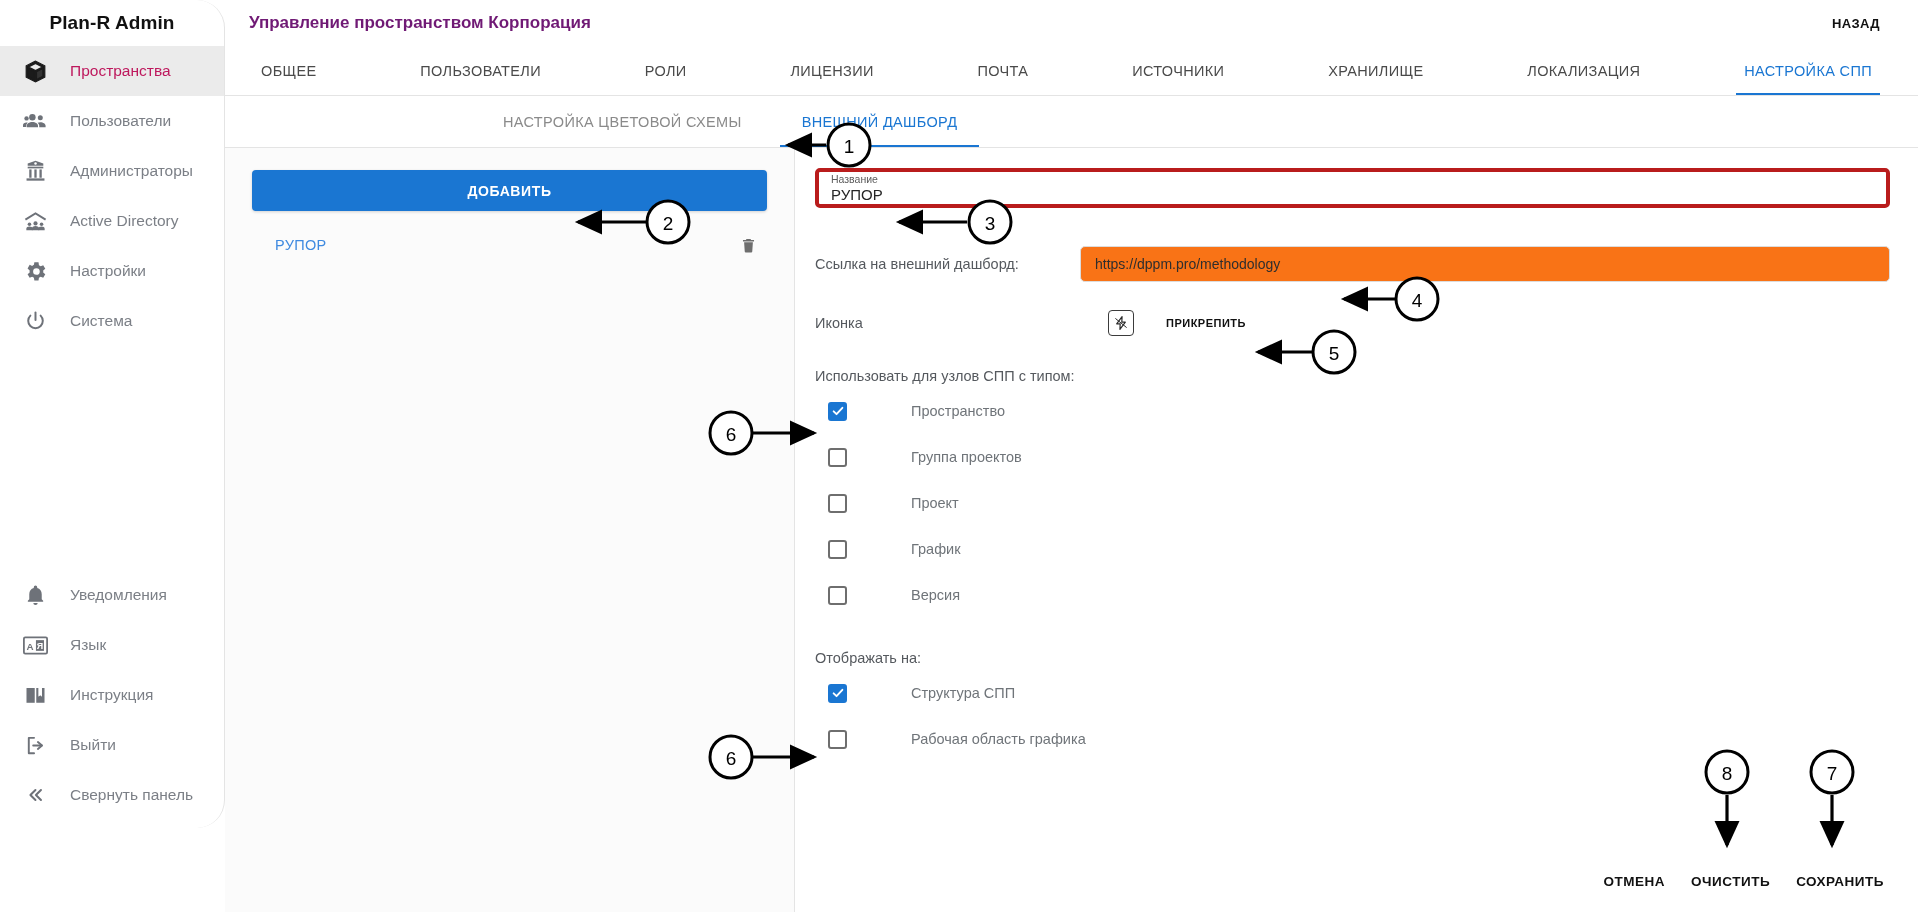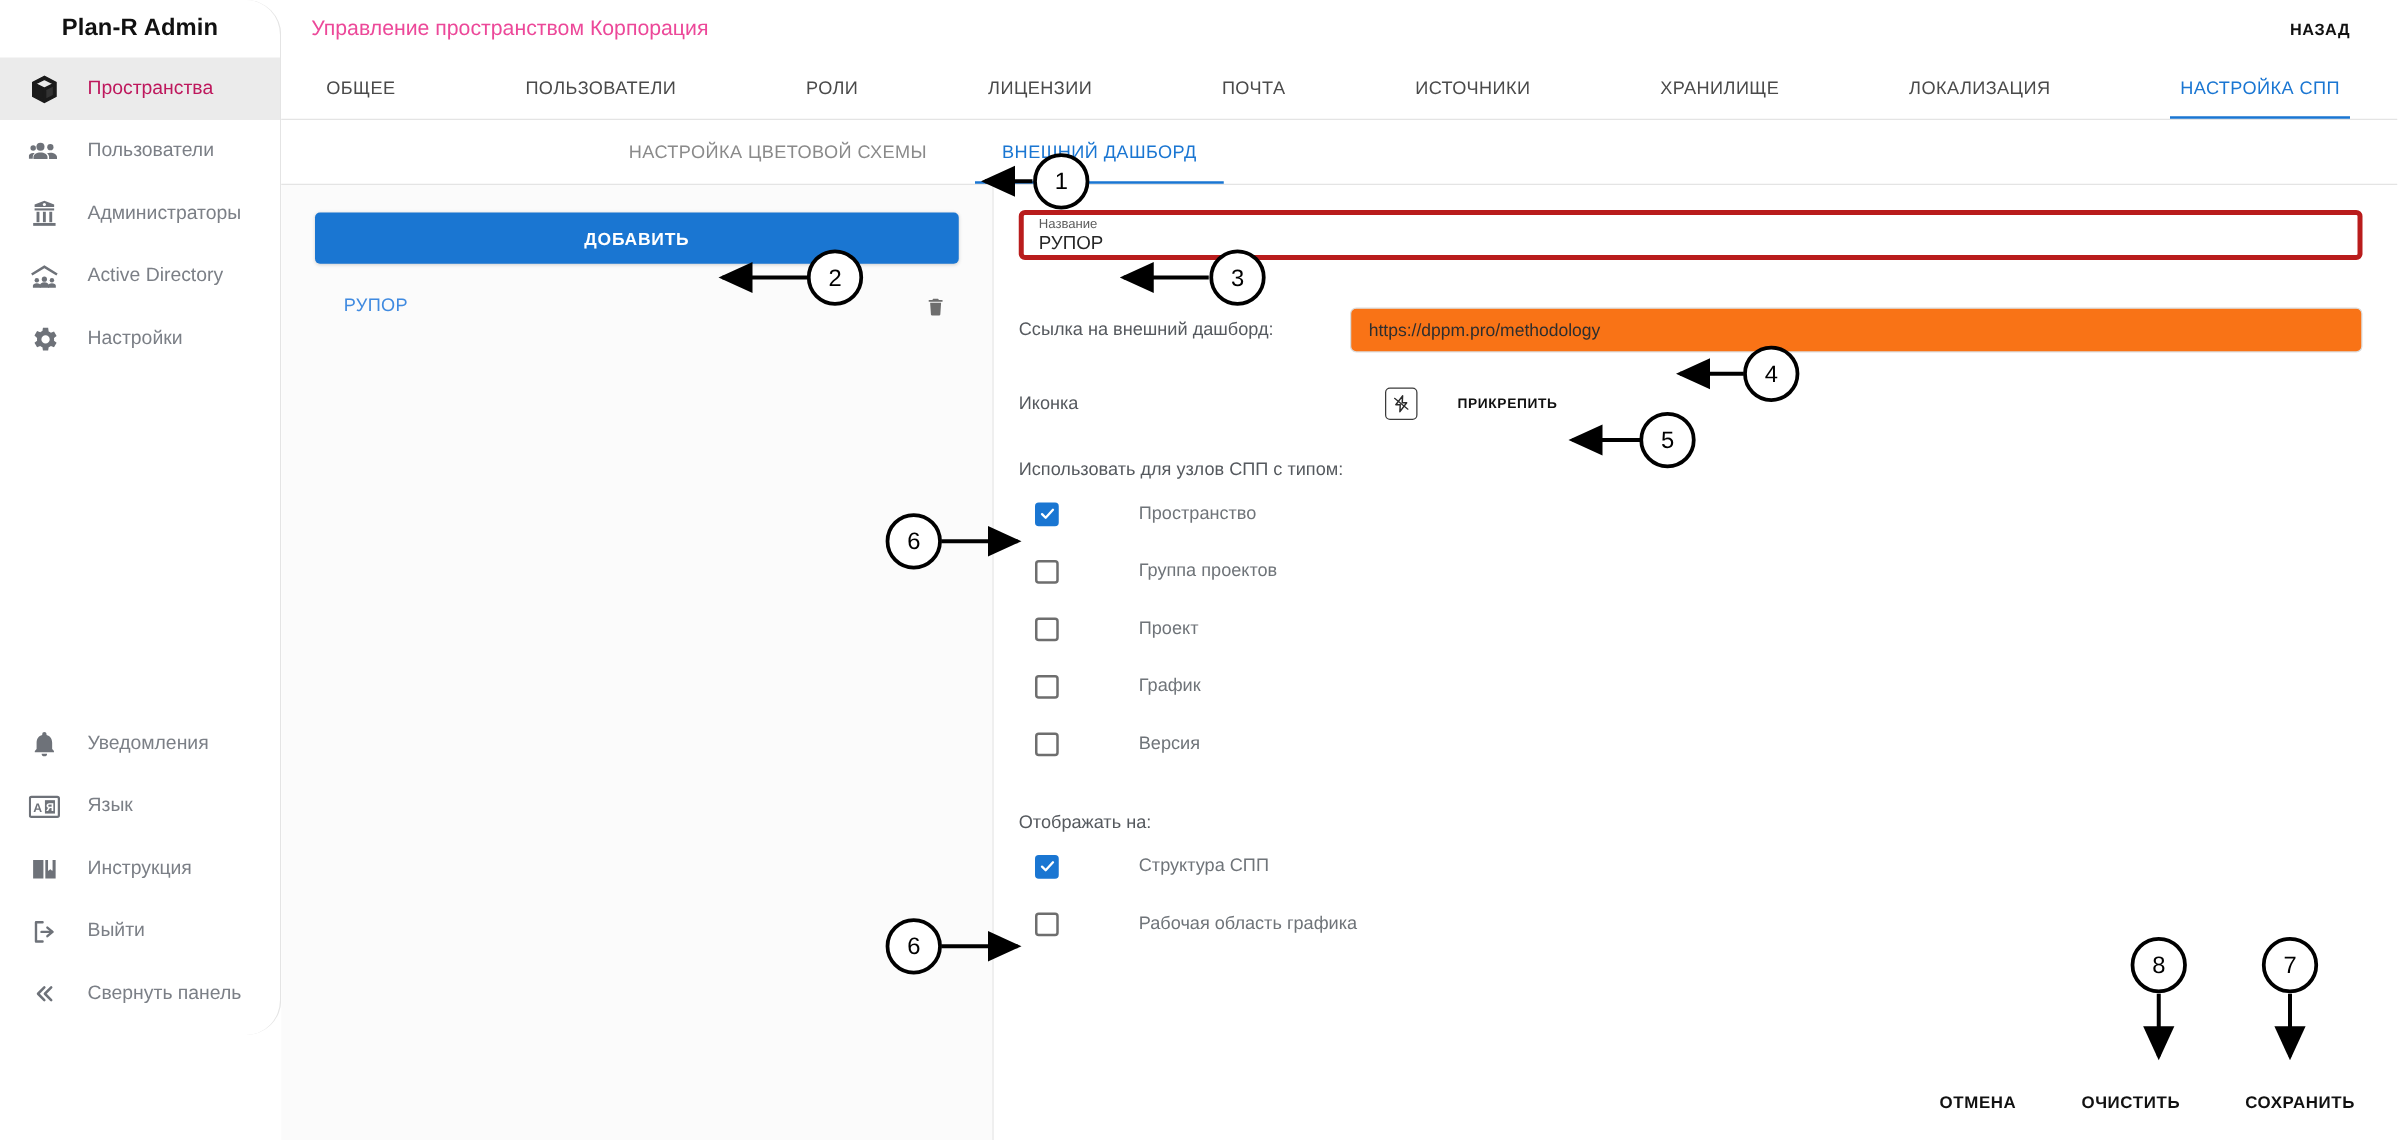--- a/index.html
+++ b/index.html
@@ -47,21 +47,21 @@
   .spacer { flex: 1 1 auto; }
   .nav-bottom { padding-bottom: 8px; }
 
   
   .main { flex: 1 1 auto; height: 912px; position: relative; background:#fff; display:flex; flex-direction:column; }
   .topbar {
     height: 46px; flex: 0 0 46px;
     display: flex; align-items: center; justify-content: space-between;
     padding: 0 32px 0 24px;
   }
-  .page-title { font-size: 17px; color: #ec4899; font-weight: 400; }
+  .page-title { font-size: 17px; color: #701a75; font-weight: 700; }
   .back-btn {
     font-size: 13px; font-weight: 700; color: #111; letter-spacing: .4px; cursor: pointer;
     background: none; border: 0; font-family: inherit;
   }
   .tabbar {
     height: 50px; flex: 0 0 50px;
     border-bottom: 1px solid #e4e4e4;
     display: flex; align-items: stretch;
     padding-left: 22px; padding-right: 32px;
     justify-content: space-between;
@@ -160,21 +160,21 @@
     margin-left: 13px; flex: 0 0 19px; cursor: pointer;
     display: flex; align-items: center; justify-content: center;
   }
   .cbx.checked { background: #1a76d2; border-color: #1a76d2; }
   .cbx svg { display: none; }
   .cbx.checked svg { display: block; }
   .check-label { margin-left: 64px; font-size: 14.5px; color: #6f7479; }
 
   .actions {
     position: absolute; right: 28px; bottom: 22px;
-    display: flex; gap: 40px; align-items: center; margin-left: 12px;
+    display: flex; gap: 14px; align-items: center; margin-left: 12px;
   }
   .act-btn {
     background: none; border: 0; font-family: inherit;
     font-size: 13.5px; font-weight: 700; letter-spacing: .5px;
     color: #111; cursor: pointer;
   }
 
   
   .anno-layer { position: absolute; inset: 0; pointer-events: none; z-index: 50; }
   .anno-layer svg { position: absolute; inset: 0; width: 1918px; height: 912px; }
@@ -250,20 +250,29 @@
 
       <div class="nav-item">
         <span class="ico">
           <svg width="25" height="25" viewBox="0 0 24 24" fill="#6e7279">
               <path d="M19.4 13a7.8 7.8 0 0 0 0-2l2-1.6-2-3.4-2.4 1a7.7 7.7 0 0 0-1.7-1L14.9 3h-4l-.4 2.6c-.6.2-1.2.6-1.7 1l-2.4-1-2 3.4L6.4 11a7.8 7.8 0 0 0 0 2l-2 1.6 2 3.4 2.4-1c.5.4 1.1.8 1.7 1l.4 2.6h4l.4-2.6c.6-.2 1.2-.6 1.7-1l2.4 1 2-3.4L19.4 13zM12.9 15.2a3.2 3.2 0 1 1 0-6.4 3.2 3.2 0 0 1 0 6.4z"></path>
             </svg>
         </span>
         <span>Настройки</span>
       </div>
 
+      <div class="nav-item">
+        <span class="ico">
+          <svg width="25" height="25" viewBox="0 0 24 24" fill="none" stroke="#6e7279" stroke-width="1.9" stroke-linecap="round">
+              <path d="M12 3.4v7.2"></path>
+              <path d="M7.1 6.4a7 7 0 1 0 9.8 0"></path>
+            </svg>
+        </span>
+        <span>Система</span>
+      </div>
     </div>
 
     <div class="spacer"></div>
 
     <div class="nav-group nav-bottom">
 
       <div class="nav-item">
         <span class="ico">
           <svg width="23" height="23" viewBox="0 0 24 24" fill="#6e7279">
               <path d="M12 22a2.3 2.3 0 0 0 2.3-2.2H9.7A2.3 2.3 0 0 0 12 22zm6.5-6.2v-5.2c0-3.2-1.7-5.8-4.7-6.5V3.4a1.8 1.8 0 1 0-3.6 0v.7c-3 .7-4.7 3.3-4.7 6.5v5.2L4 17.5v1.1h16v-1.1l-1.5-1.7z"></path>

